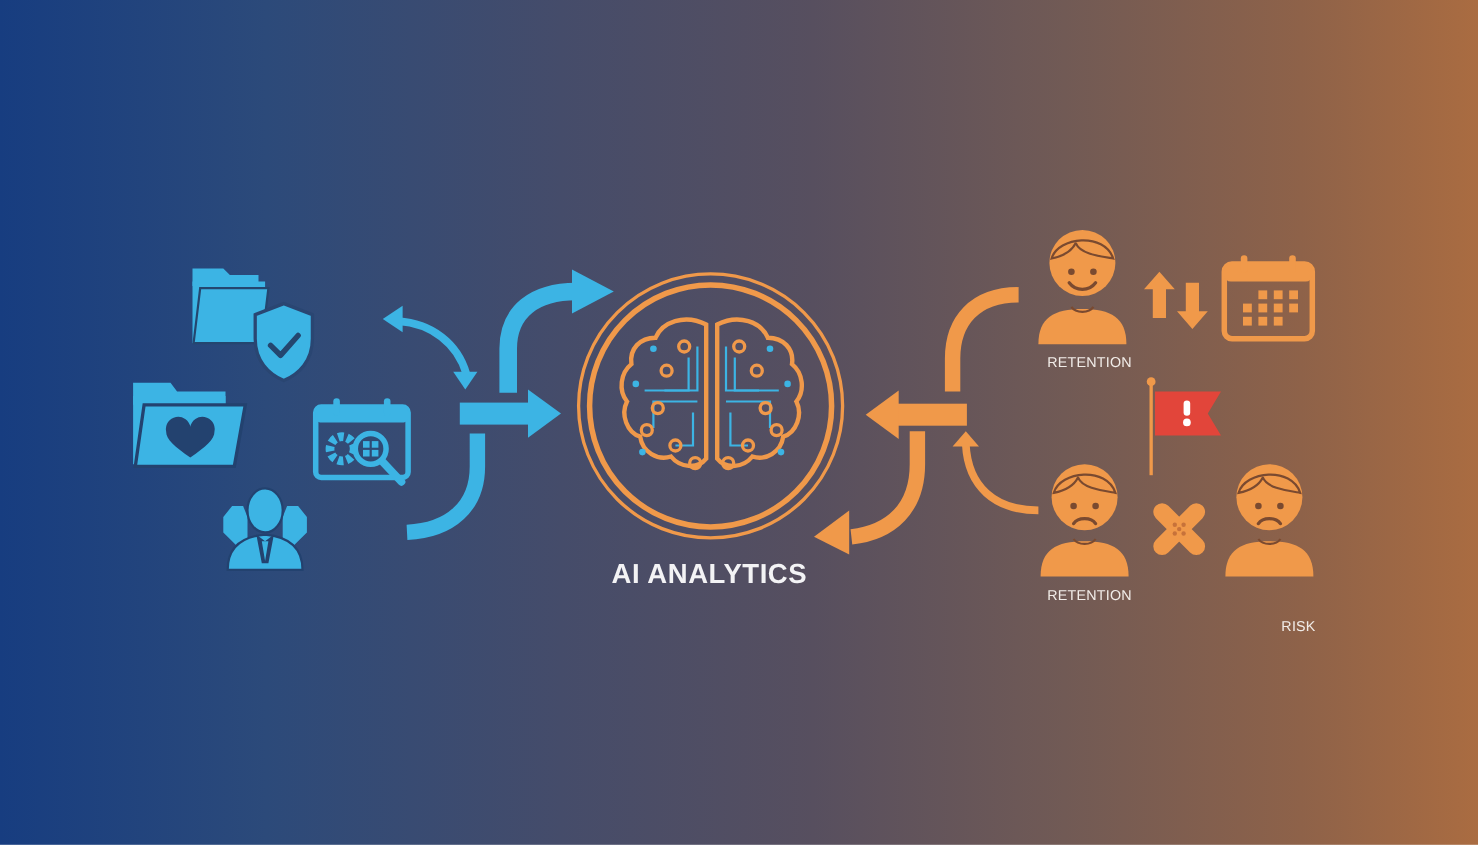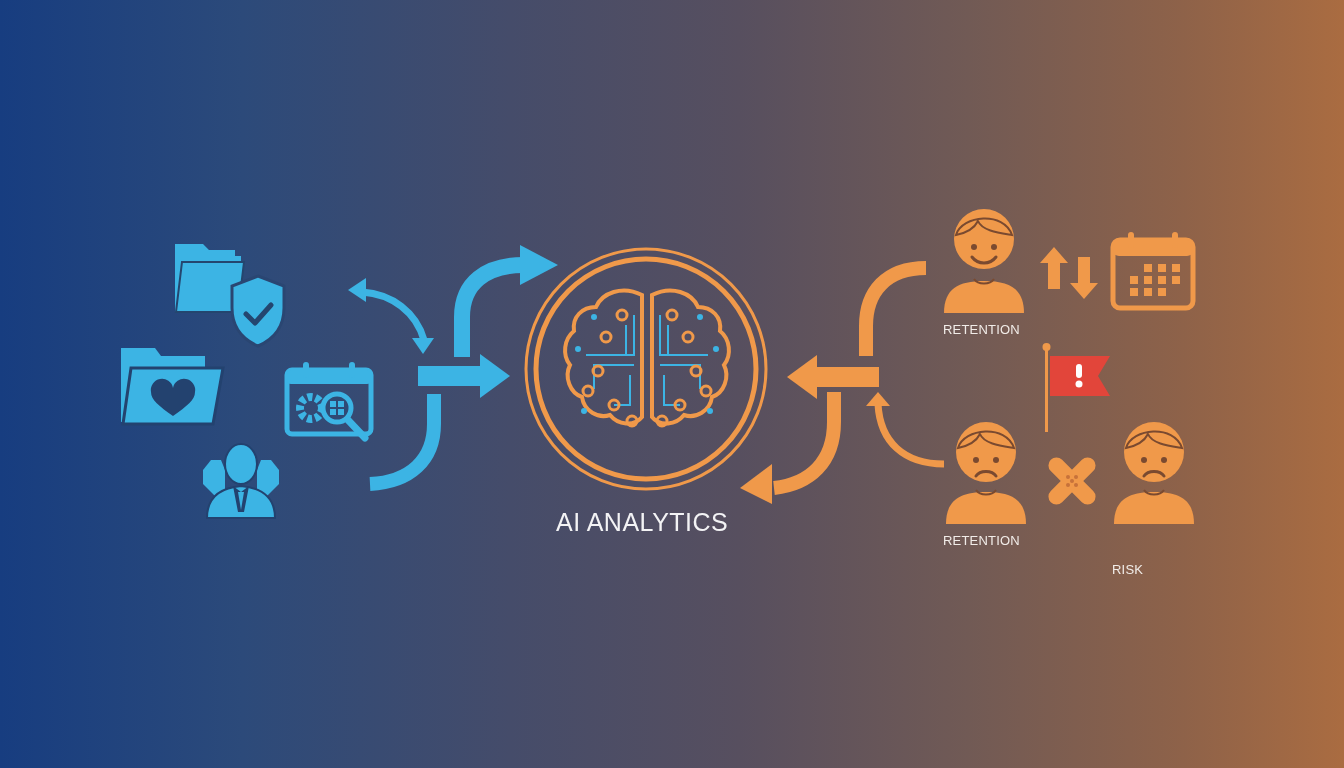--- a/index.html
+++ b/index.html
@@ -1,21 +1,21 @@
 <!DOCTYPE html>
 <html><head>
 <meta charset="utf-8">
 <style>
   html,body{margin:0;padding:0;}
   body{width:1344px;height:768px;overflow:hidden;
     background:linear-gradient(90deg,#173d80 0%,#2c4a7a 18%,#454c6a 38%,#574f5f 55%,#715a55 72%,#8e6249 88%,#aa6c41 100%);
     font-family:"Liberation Sans","DejaVu Sans",sans-serif;position:relative;}
   .canvas{position:absolute;left:0;top:0;width:1344px;height:768px;}
-  .lbl{position:absolute;color:#f1ece8;font-size:13px;letter-spacing:0.2px;text-align:left;}
-  .title{position:absolute;color:#f3f3f5;font-weight:normal;font-size:25px;letter-spacing:0.5px;}
+  .lbl{position:absolute;color:#f1ece8;font-size:13px;letter-spacing:0.2px;text-align:right;}
+  .title{position:absolute;color:#f3f3f5;font-weight:bold;font-size:25px;letter-spacing:0.5px;}
   svg{position:absolute;overflow:visible;}
 </style>
 </head>
 <body>
 
 <div class="canvas">
 
   <svg style="left:170px;top:236px" width="110" height="120" viewBox="0 0 110 120">
     <path d="M5 8 h28 l6 6 h26 v10 H5z" fill="#3cb4e4"></path>
     <path d="M5 20 h66 v56 H5z" fill="#3cb4e4"></path>

